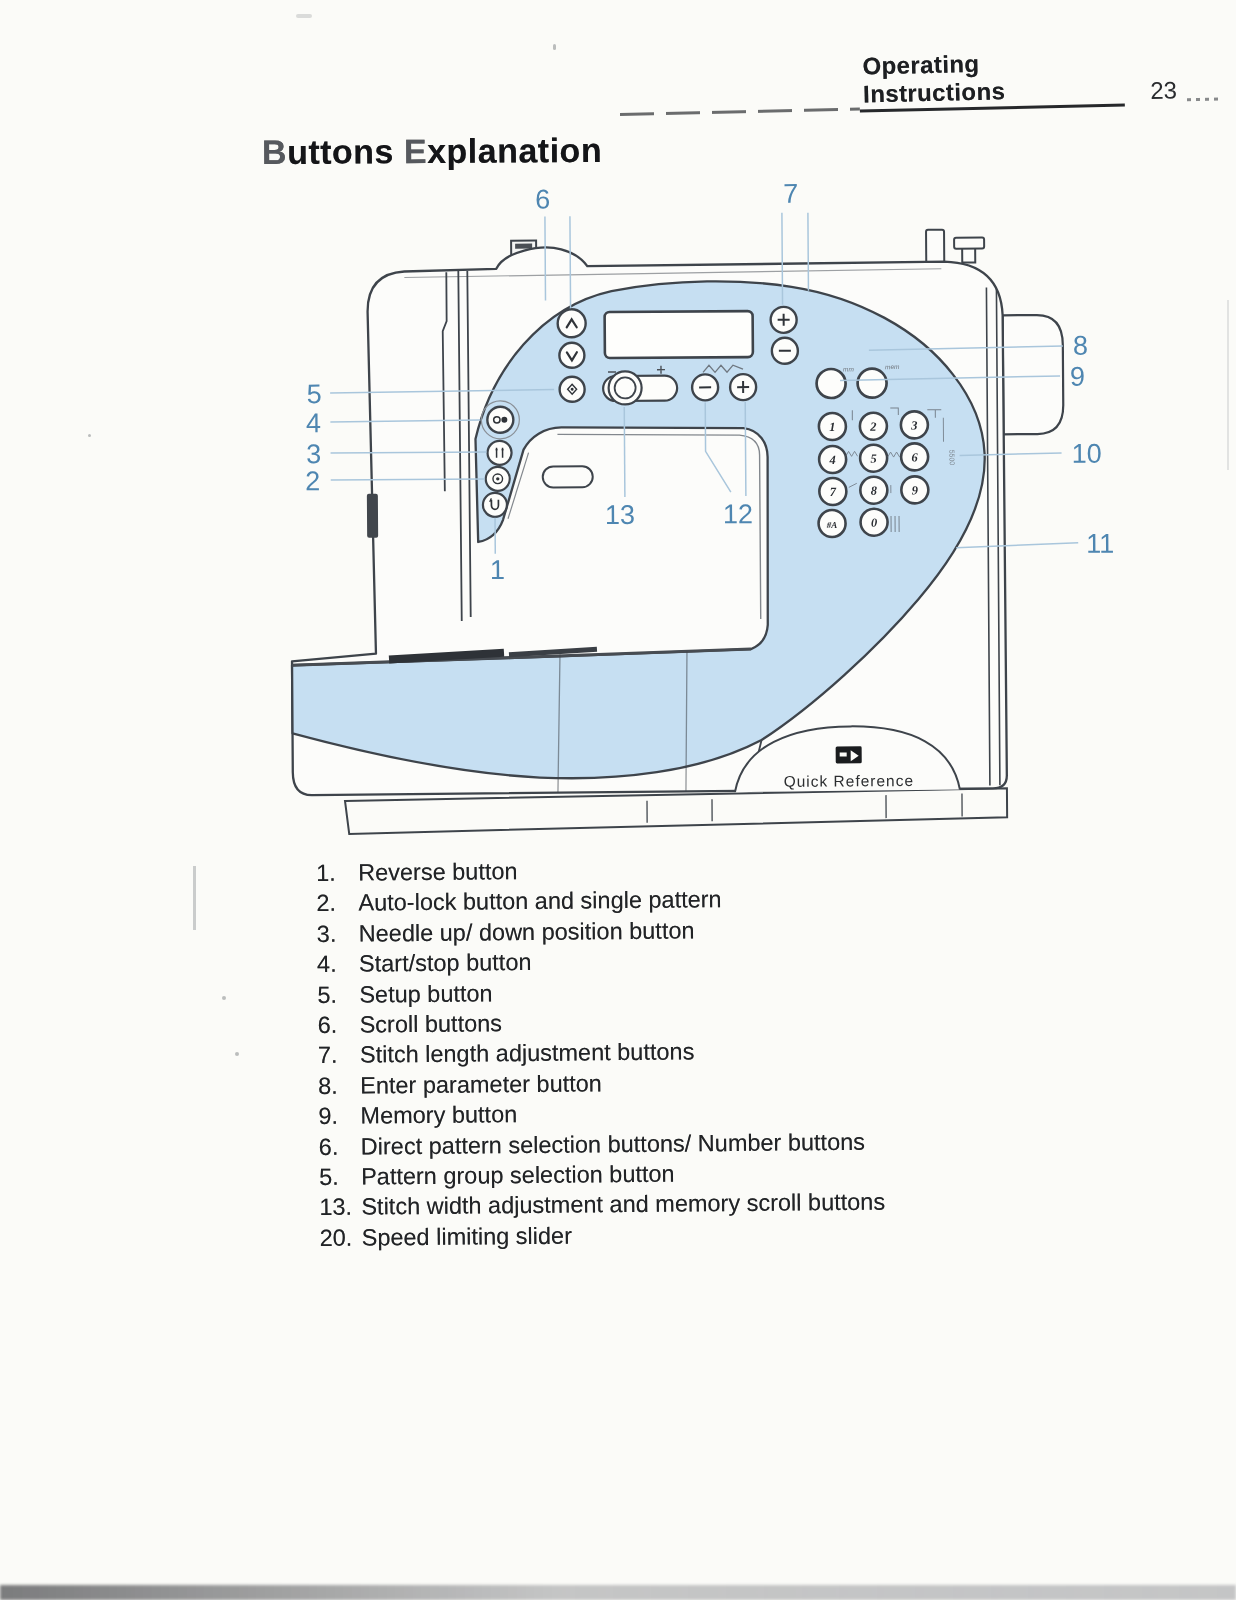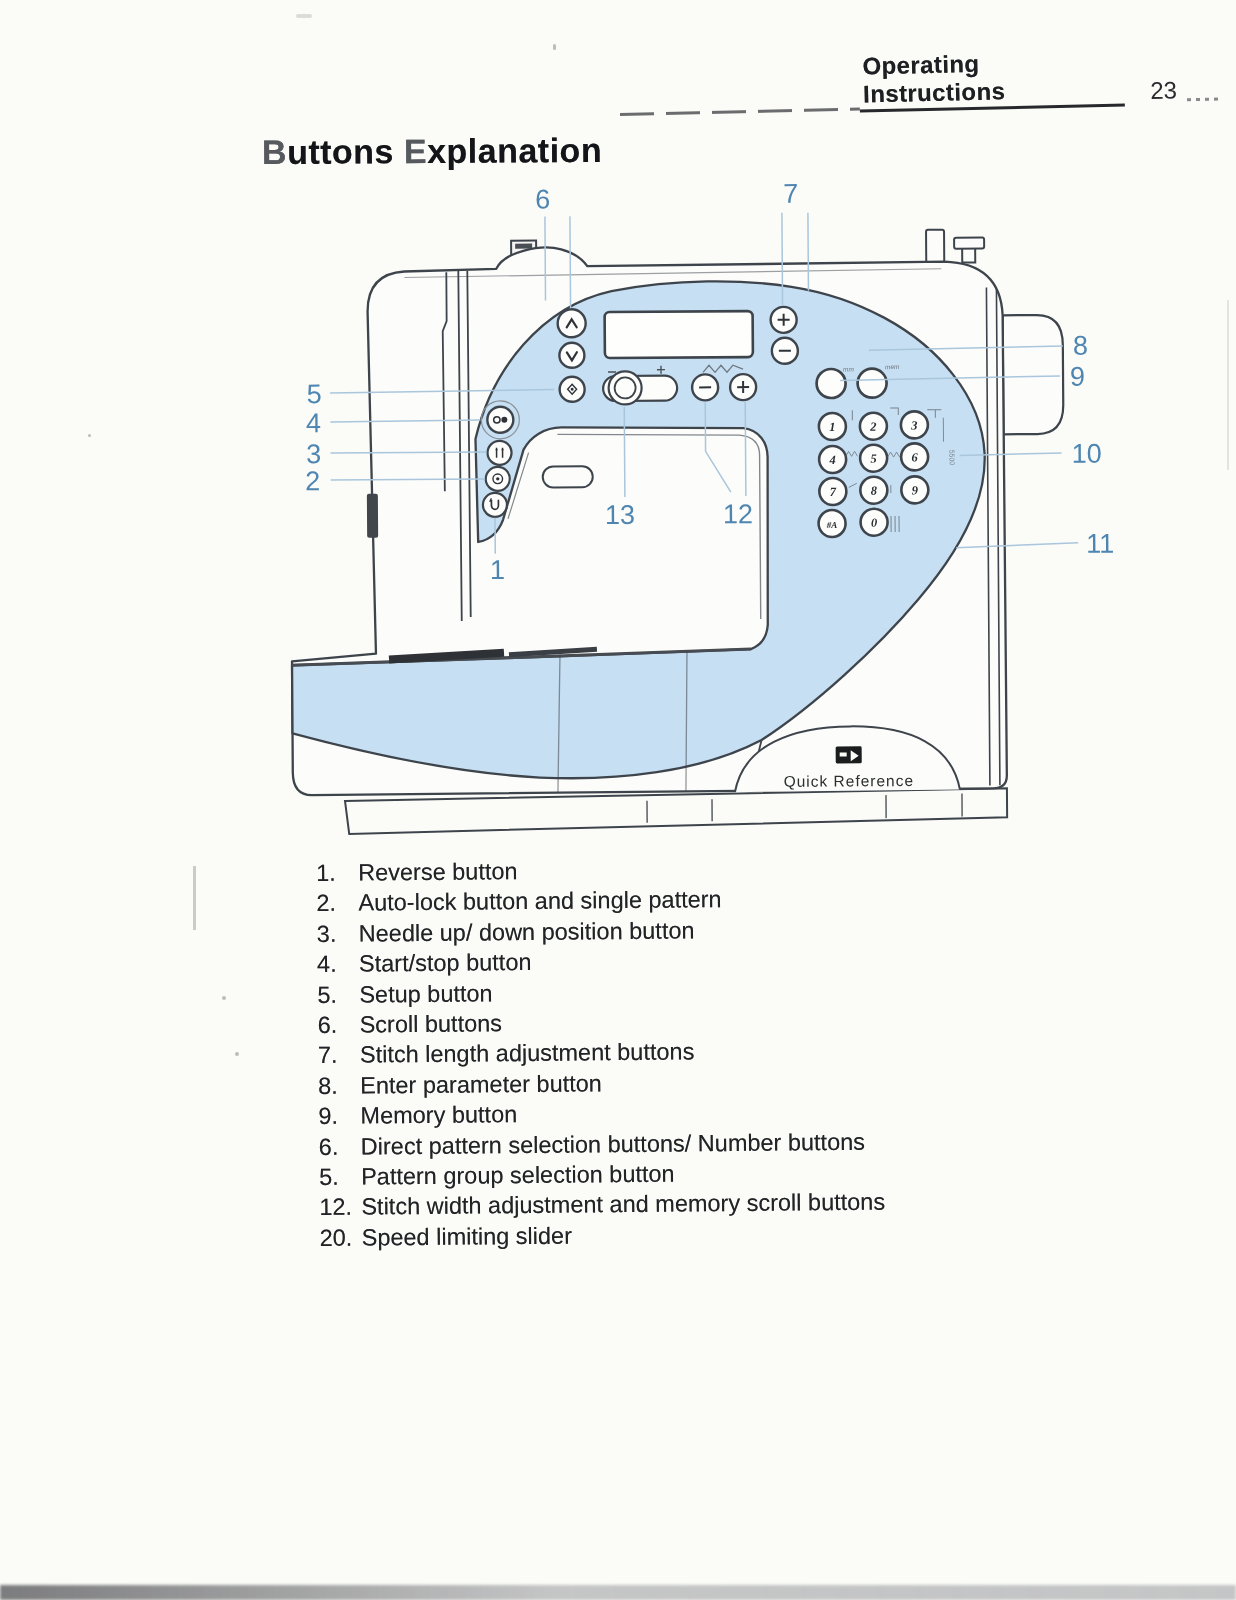--- a/index.html
+++ b/index.html
@@ -360,21 +360,21 @@
       </div>
       <div class="legend-row">
         <span class="legend-num">6.</span>
         <span>Direct pattern selection buttons/ Number buttons</span>
       </div>
       <div class="legend-row">
         <span class="legend-num">5.</span>
         <span>Pattern group selection button</span>
       </div>
       <div class="legend-row">
-        <span class="legend-num">12.</span>
+        <span class="legend-num">13.</span>
         <span>Stitch width adjustment and memory scroll buttons</span>
       </div>
       <div class="legend-row">
         <span class="legend-num">20.</span>
         <span>Speed limiting slider</span>
       </div>
     </div>
 
   <div class="streak" style="left:193px;top:866px;width:3px;height:64px;"></div>
   <div class="streak" style="left:1227px;top:300px;width:2px;height:170px;opacity:.5;"></div>

